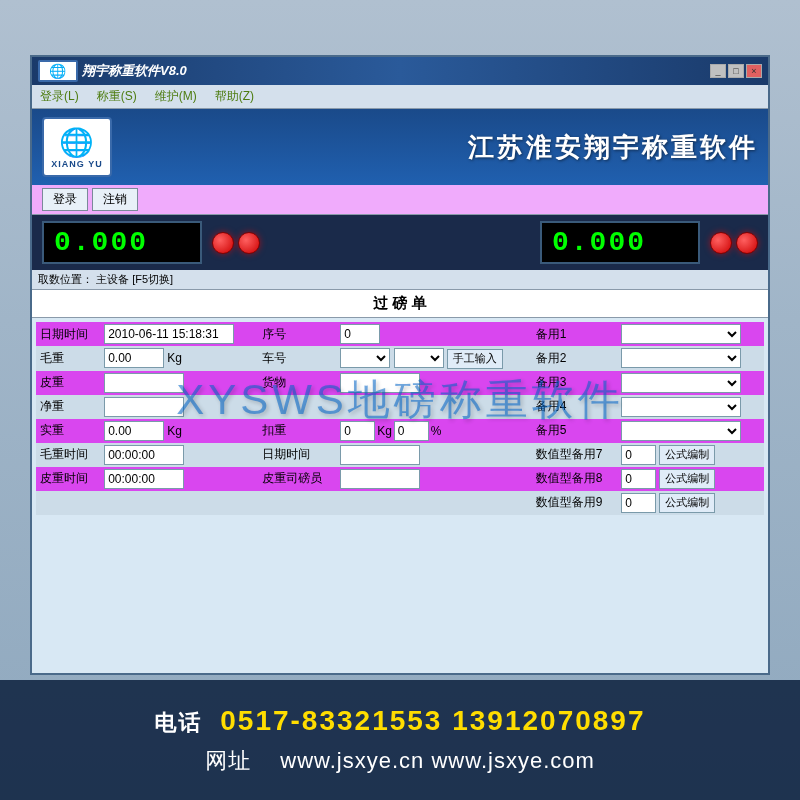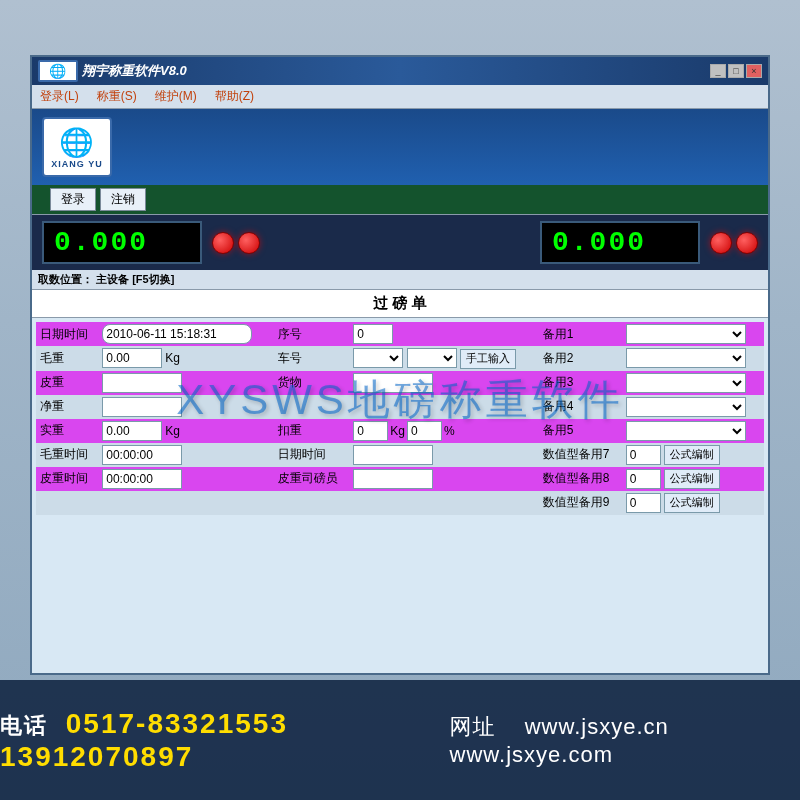--- a/index.html
+++ b/index.html
@@ -23,21 +23,21 @@
     
     .bottom-bar {
       position: absolute;
       bottom: 0;
       left: 0;
       right: 0;
       height: 120px;
       background: rgba(10, 30, 60, 0.85);
       z-index: 5;
       display: flex;
-      flex-direction: row;
+      flex-direction: column;
       justify-content: center;
       align-items: center;
       gap: 8px;
     }
     .bottom-phone {
       color: #ffdd00;
       font-size: 28px;
       font-weight: bold;
       letter-spacing: 2px;
     }
@@ -111,21 +111,21 @@
     
     .menu-bar {
       background: #d4e0ec;
       padding: 2px 4px;
       display: flex;
       gap: 10px;
       border-bottom: 1px solid #8a9aaa;
       font-size: 12px;
     }
     .menu-item {
-      color: #c2410c;
+      color: #4d7c0f;
       cursor: pointer;
       padding: 1px 4px;
     }
 
     
     .big-header {
       background: linear-gradient(180deg, #1a4a8a 0%, #2060b0 100%);
       padding: 8px 10px;
       display: flex;
       align-items: center;
@@ -157,22 +157,22 @@
     }
     .logo-text {
       font-size: 9px;
       color: #1a4a8a;
       font-weight: bold;
       letter-spacing: 1px;
     }
 
     
     .toolbar {
-      background: #14532d;
-      padding: 3px 18px;
+      background: #f0abfc;
+      padding: 3px 10px;
       display: flex;
       gap: 4px;
       border-bottom: 1px solid #8a9aaa;
     }
     .toolbar-btn {
       background: #e8f0f8;
       border: 1px solid #7a8a9a;
       padding: 2px 10px;
       font-size: 12px;
       cursor: pointer;
@@ -212,21 +212,20 @@
       box-shadow: 0 0 6px rgba(255,0,0,0.5);
     }
 
     
     .datasource-bar {
       background: #d4e0ec;
       padding: 2px 6px;
       font-size: 11px;
       color: #000;
       border-bottom: 1px solid #8a9aaa;
-      font-weight: bold;
     }
 
     
     .section-title {
       text-align: center;
       font-size: 15px;
       font-weight: bold;
       color: #000;
       padding: 4px;
       border-bottom: 1px solid #8a9aaa;
@@ -363,20 +362,21 @@
     <span class="menu-item">称重(S)</span>
     <span class="menu-item">维护(M)</span>
     <span class="menu-item">帮助(Z)</span>
   </div>
 
   <div class="big-header">
     <div class="logo-box">
       <span class="logo-globe">🌐</span>
       <span class="logo-text">XIANG YU</span>
     </div>
+    <div class="big-header-title">江苏淮安翔宇称重软件</div>
   </div>
 
   <div class="toolbar">
     <button class="toolbar-btn">登录</button>
     <button class="toolbar-btn">注销</button>
   </div>
 
   <div class="weight-area">
     <div class="weight-display">0.000</div>
     <div class="status-lights">
@@ -398,21 +398,21 @@
   </div>
 
   <div class="section-title">过 磅 单</div>
 
   <div class="form-area">
     <table class="inner-table">
 
       <tbody>
           <tr>
         <td>日期时间</td>
-        <td><input class="form-input" style="width: 150px; border-radius: 8px;" value="2010-06-11 15:18:31"></td>
+        <td><input class="form-input" style="width: 130px;" value="2010-06-11 15:18:31"></td>
         <td>序号</td>
         <td><input class="form-input-sm" style="width: 40px;" value="0"></td>
         <td>备用1</td>
         <td><select class="備用-select"></select></td>
       </tr>
 
       <tr>
         <td>毛重</td>
         <td style="display:flex;align-items:center;gap:3px;">
           <input class="form-input-sm" style="width: 60px;" value="0.00">

